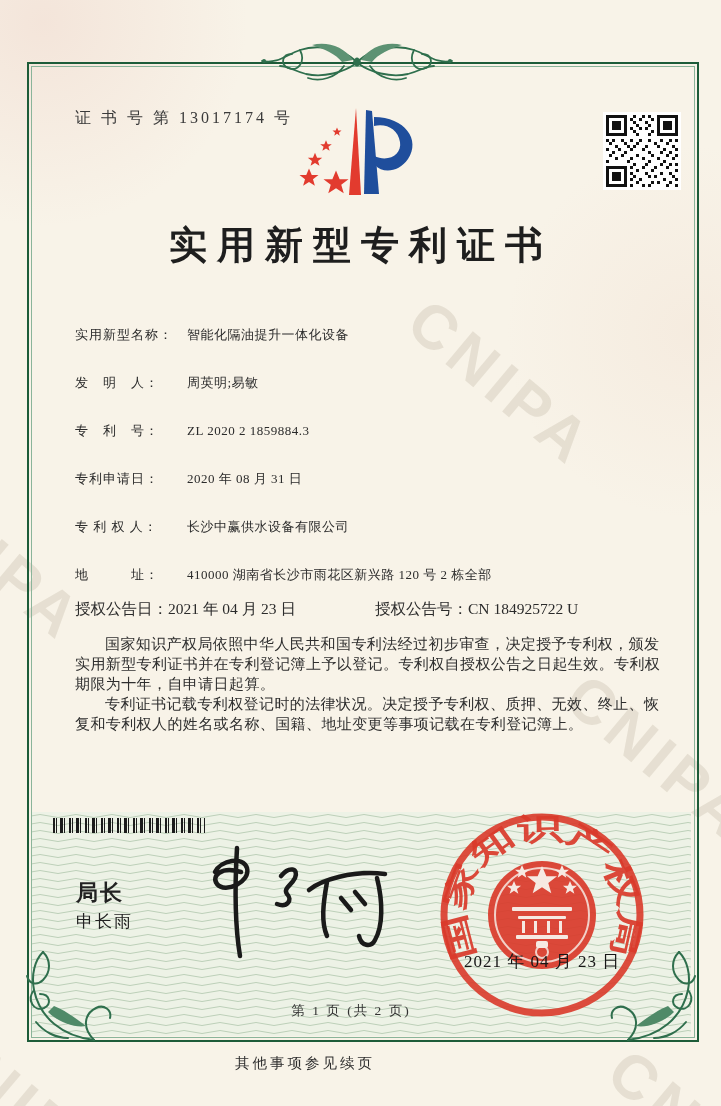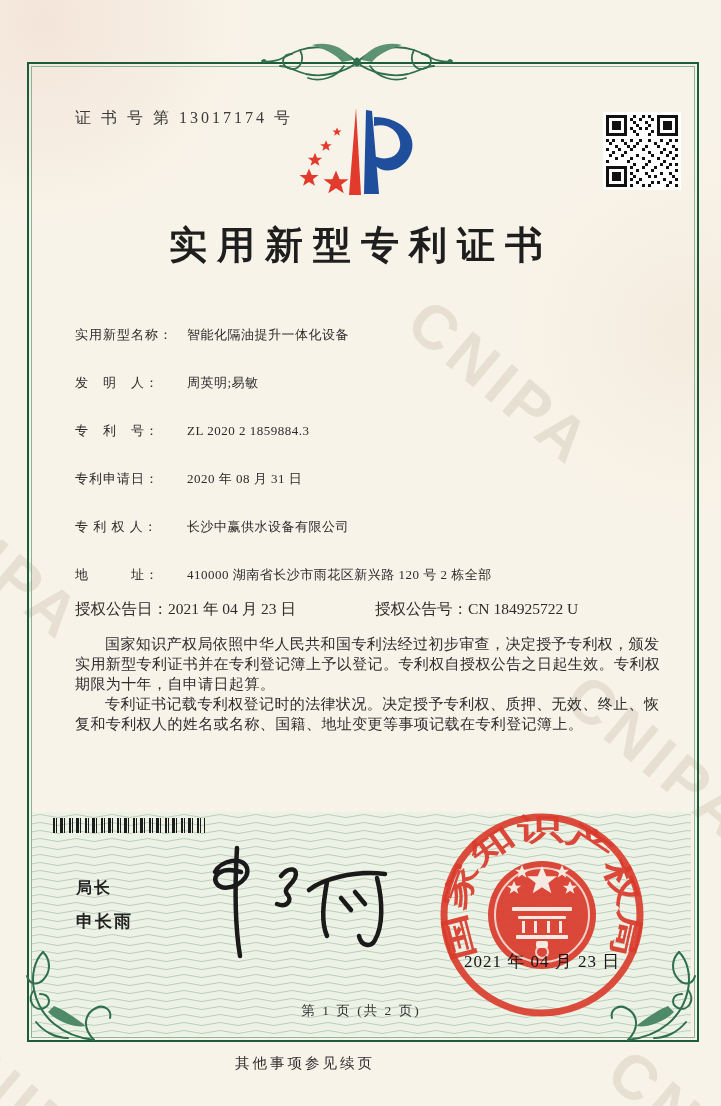--- a/index.html
+++ b/index.html
@@ -34,28 +34,28 @@
   .grant-row{position:absolute;left:75px;top:598px;width:590px;font-size:15.5px;display:flex;line-height:21px;}
   .grant-left{width:300px;display:flex;align-items:center;}
   .grant-right{display:flex;}
   .paras{position:absolute;left:75px;top:634px;width:590px;font-size:15px;line-height:20px;
     letter-spacing:.4px;color:#2e2e2e;}
   .paras p{margin:0;text-indent:2em;}
   .barcode{position:absolute;left:53px;top:818px;width:152px;height:15px;
     background:repeating-linear-gradient(90deg,#1c1c1c 0 2px,transparent 2px 3px,#1c1c1c 3px 4px,
       transparent 4px 7px,#1c1c1c 7px 10px,transparent 10px 11px,#1c1c1c 11px 12px,transparent 12px 16px);}
   .director-title{position:absolute;left:76px;top:878px;font-family:"Liberation Sans","DejaVu Sans",sans-serif;
-    font-weight:bold;font-size:16px;letter-spacing:2px;color:#222;}
+    font-weight:bold;font-size:22px;letter-spacing:2px;color:#222;}
   .director-name{position:absolute;left:76px;top:910px;font-family:"Liberation Sans","DejaVu Sans",sans-serif;
-    font-weight:bold;font-size:17px;letter-spacing:2px;color:#222;}
+    font-weight:normal;font-size:17px;letter-spacing:2px;color:#222;}
   .signature{position:absolute;left:185px;top:842px;}
   .seal{position:absolute;left:436px;top:809px;}
   .seal-date{position:absolute;left:446px;top:950px;width:192px;text-align:center;
     font-size:17px;letter-spacing:1px;color:#161616;}
-  .page-info{position:absolute;left:27px;top:1002px;width:668px;text-align:center;
+  .page-info{position:absolute;left:17px;top:1002px;width:668px;text-align:center;
     font-size:13.5px;letter-spacing:2px;color:#333;}
   .note{position:absolute;left:0;top:1054px;width:610px;text-align:center;
     font-size:14.5px;letter-spacing:3px;color:#2e2e2e;}
 </style>
 </head>
 <body>
 
 <div class="page">
 
   <svg width="0" height="0" style="position:absolute">

